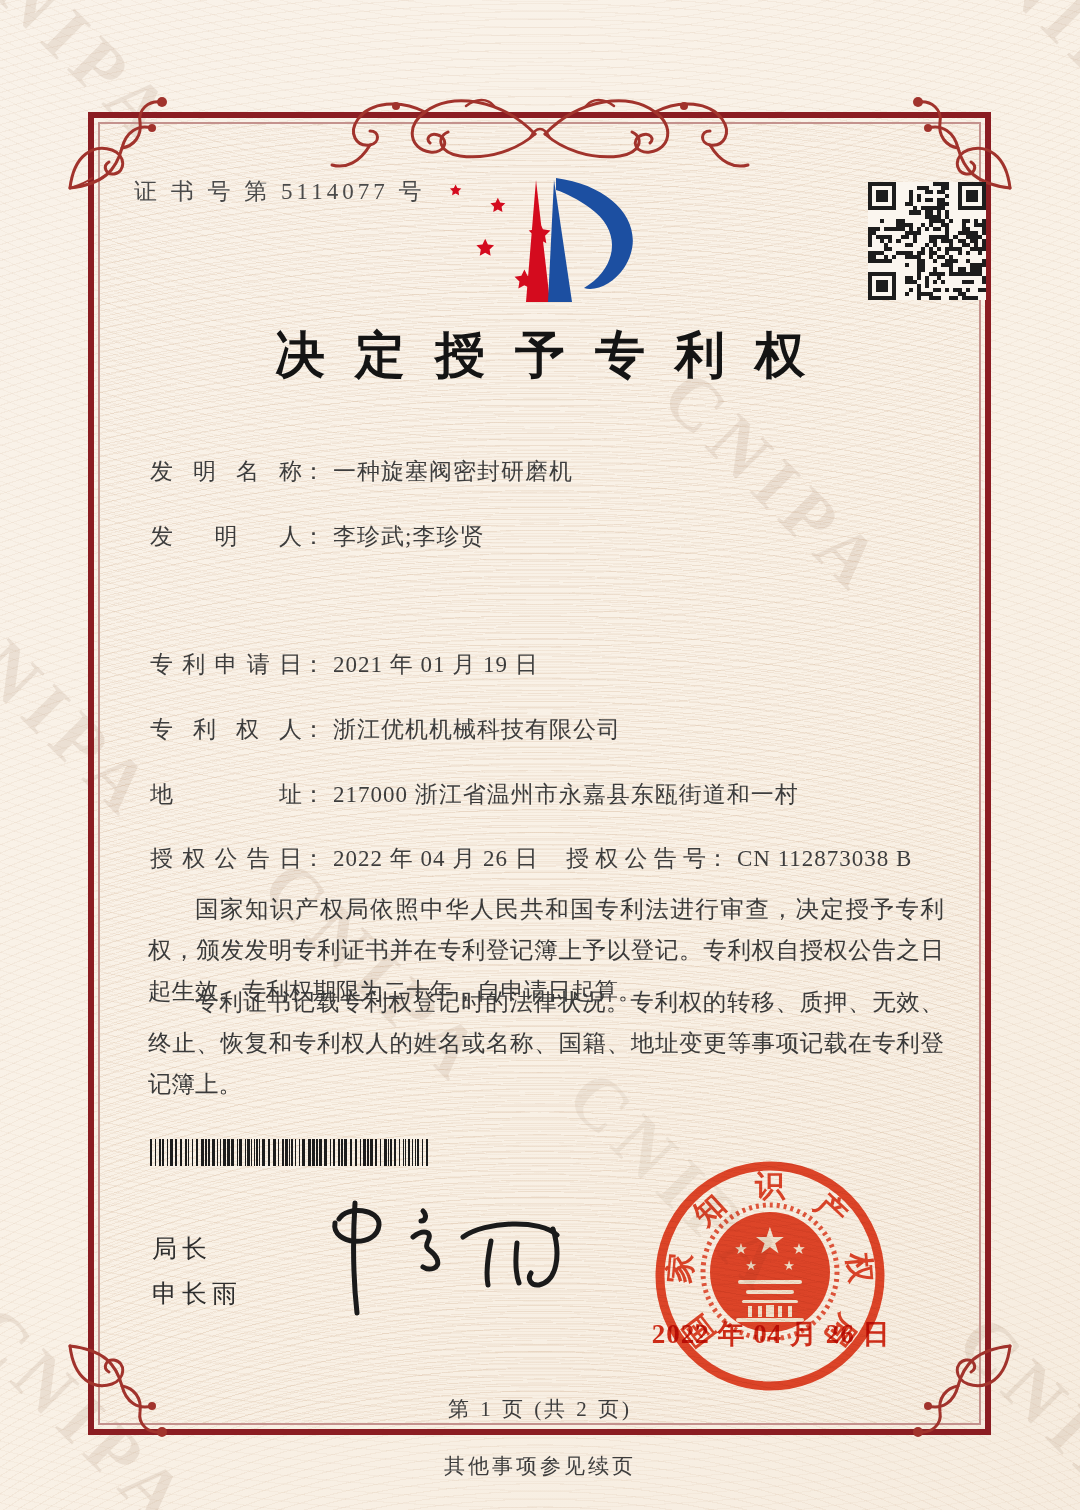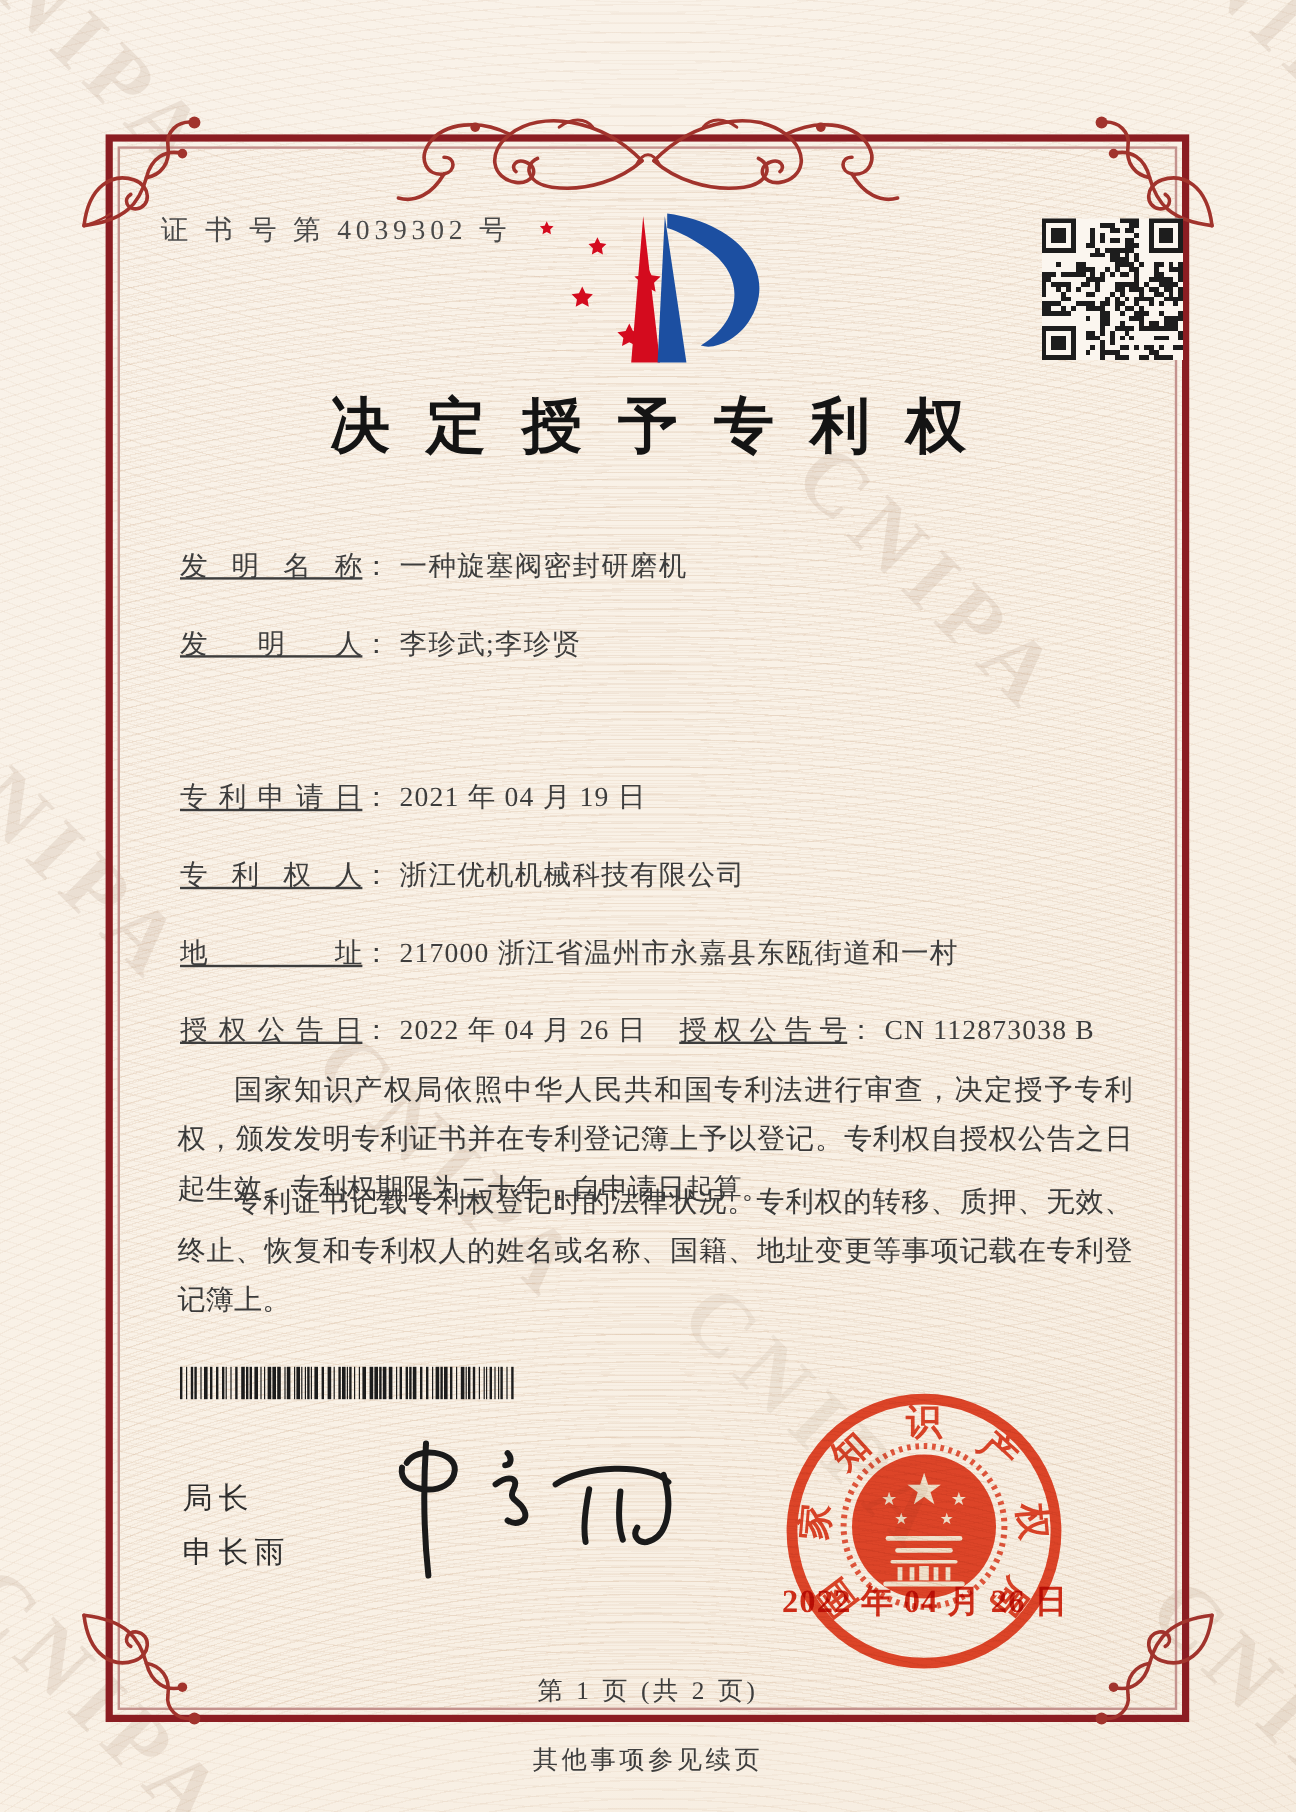--- a/index.html
+++ b/index.html
@@ -47,21 +47,20 @@
   .qr { position:absolute; left:868px; top:182px; width:118px; height:118px; }
   .title {
     position:absolute; left:0; top:322px; width:100%; text-align:center;
     font-size:50px; font-weight:700; color:#141414; letter-spacing:30px; padding-left:30px;
   }
   
   .field-row { position:absolute; left:150px; font-size:23px; color:#3d3d3d; white-space:nowrap; }
   .flabel {
     display:inline-block; width:152px; text-align:justify; text-align-last:justify;
     vertical-align:top;
-    text-decoration:underline;
   }
   .fcolon { display:inline-block; margin-right:8px; }
   .fvalue { letter-spacing:1px; }
   .r0{top:456px;} .r1{top:521px;} .r2{top:586px;} .r3{top:649px;}
   .r4{top:714px;} .r5{top:779px;} .r6{top:843px;}
   .grant-no { position:absolute; left:566px; top:843px; font-size:23px; color:#3d3d3d; white-space:nowrap; }
   .grant-no .flabel{ width:140px; }
   
   .para {
     position:absolute; left:148px; width:796px; font-size:23.5px; line-height:41px;
@@ -170,21 +169,21 @@
         <path d="M135,36 C110,23 80,26 68,43 C58,57 66,71 80,69 C90,67 90,55 80,55"></path>
         <path d="M245,58 C228,73 200,84 170,80 C150,77 145,62 158,56"></path>
         <path d="M80,69 C70,86 56,93 42,89"></path>
         <circle cx="106" cy="30" r="4" fill="#a1332c" stroke="none"></circle>
         <path d="M176,30 C186,22 198,22 204,30" stroke-width="2.5"></path>
       </g>
       <path d="M240,62 C246,50 254,50 260,62" stroke-width="2.5"></path>
     </svg>
   </div>
 
-  <div class="cert-no">证 书 号 第 4039302 号</div>
+  <div class="cert-no">证 书 号 第 5114077 号</div>
 
   <div class="logo">
     <svg width="230" height="150" viewBox="0 0 230 150">
       <g fill="#d40b1e">
         <path d="M72 8 l3.2 6.6 7.2 1 -5.2 5 1.2 7.2 -6.4-3.4 -6.4 3.4 1.2-7.2 -5.2-5 7.2-1z" transform="translate(-22,14) scale(0.55)"></path>
         <path d="M72 8 l3.2 6.6 7.2 1 -5.2 5 1.2 7.2 -6.4-3.4 -6.4 3.4 1.2-7.2 -5.2-5 7.2-1z" transform="translate(8,26) scale(0.72)"></path>
         <path d="M72 8 l3.2 6.6 7.2 1 -5.2 5 1.2 7.2 -6.4-3.4 -6.4 3.4 1.2-7.2 -5.2-5 7.2-1z" transform="translate(26,48) scale(1.05)"></path>
         <path d="M72 8 l3.2 6.6 7.2 1 -5.2 5 1.2 7.2 -6.4-3.4 -6.4 3.4 1.2-7.2 -5.2-5 7.2-1z" transform="translate(-14,66) scale(0.85)"></path>
         <path d="M72 8 l3.2 6.6 7.2 1 -5.2 5 1.2 7.2 -6.4-3.4 -6.4 3.4 1.2-7.2 -5.2-5 7.2-1z" transform="translate(18,96) scale(0.95)"></path>
         <polygon points="98,14 88,136 112,136"></polygon>
@@ -491,21 +490,21 @@
 
   <div class="title">决定授予专利权</div>
 
   <div class="field-row r0">
     <span class="flabel">发明名称</span><span class="fcolon">：</span><span class="fvalue">一种旋塞阀密封研磨机</span>
   </div>
   <div class="field-row r1">
     <span class="flabel">发明人</span><span class="fcolon">：</span><span class="fvalue">李珍武;李珍贤</span>
   </div>
   <div class="field-row r3">
-    <span class="flabel">专利申请日</span><span class="fcolon">：</span><span class="fvalue">2021 年 04 月 19 日</span>
+    <span class="flabel">专利申请日</span><span class="fcolon">：</span><span class="fvalue">2021 年 01 月 19 日</span>
   </div>
   <div class="field-row r4">
     <span class="flabel">专利权人</span><span class="fcolon">：</span><span class="fvalue">浙江优机机械科技有限公司</span>
   </div>
   <div class="field-row r5">
     <span class="flabel">地址</span><span class="fcolon">：</span><span class="fvalue">217000 浙江省温州市永嘉县东瓯街道和一村</span>
   </div>
   <div class="field-row r6">
     <span class="flabel">授权公告日</span><span class="fcolon">：</span><span class="fvalue">2022 年 04 月 26 日</span>
   </div>

